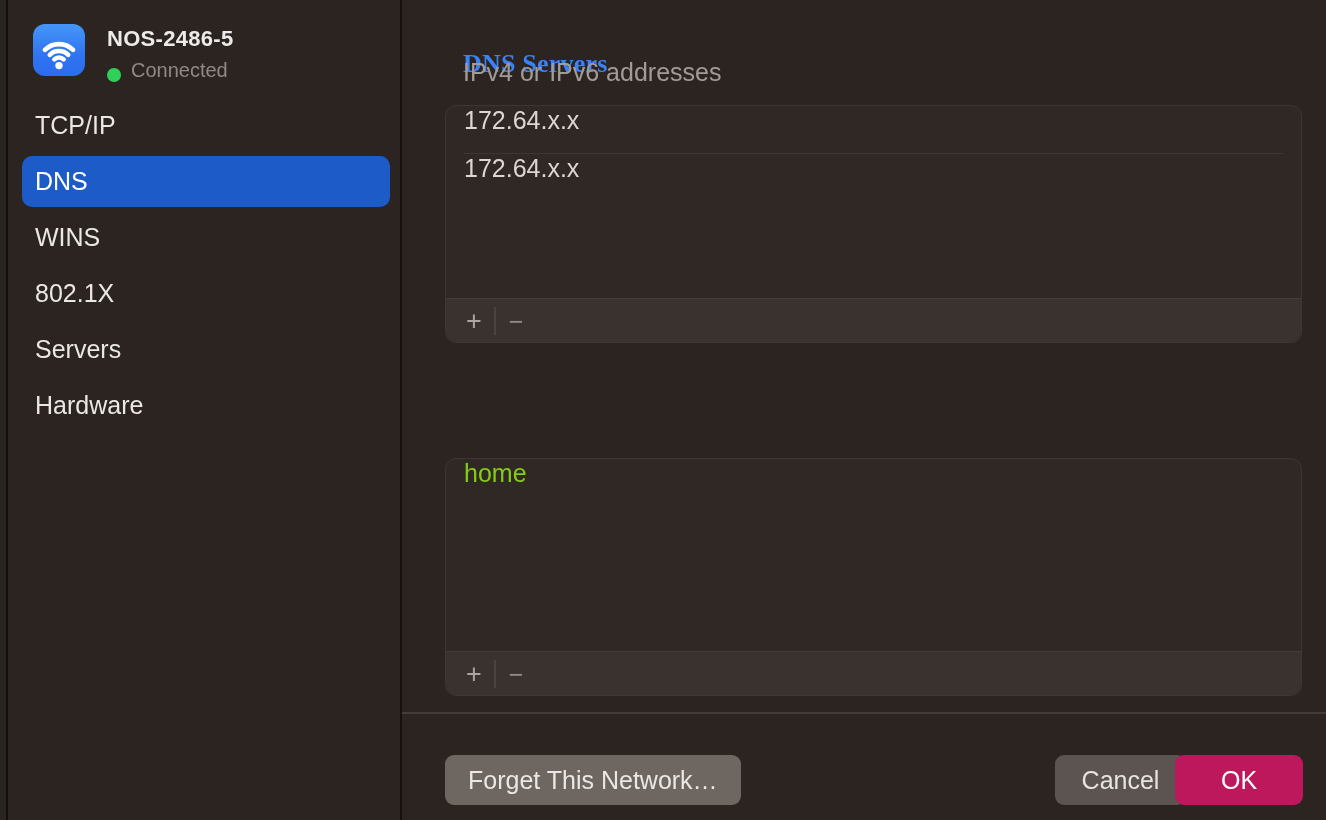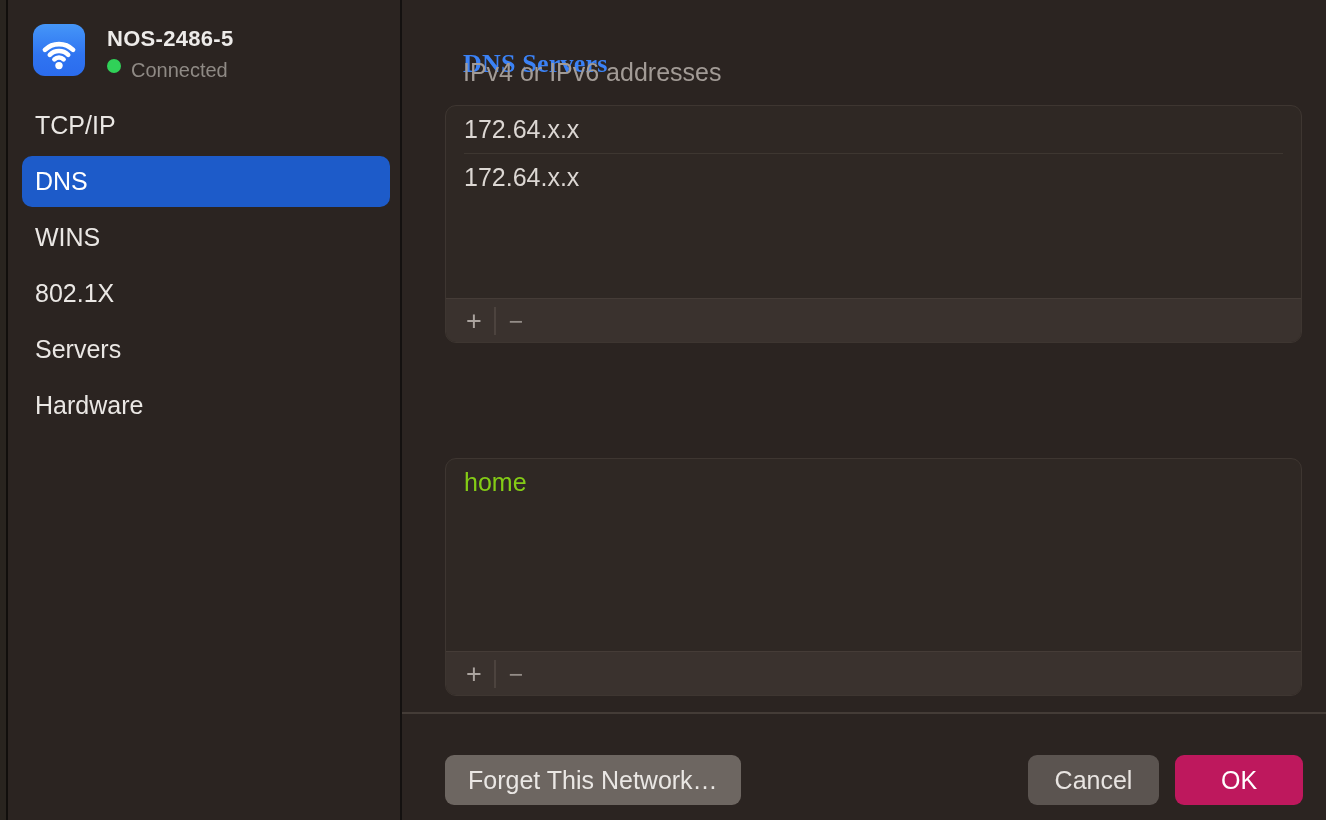--- a/index.html
+++ b/index.html
@@ -16,38 +16,38 @@
   .sidebar{position:absolute;left:8px;top:0;width:392px;height:820px;background:#2b2421;}
   .side-vdivider{position:absolute;left:400px;top:0;width:2px;height:820px;background:#141110;}
   .net-head{position:absolute;left:25px;top:24px;display:flex;align-items:flex-start;}
   .wifi-badge{
     width:52px;height:52px;border-radius:12px;flex:0 0 auto;
     background:linear-gradient(180deg,#4596f8 0%,#2f74f1 60%,#2b6cee 100%);
     display:flex;align-items:center;justify-content:center;
   }
   .net-meta{margin-left:22px;padding-top:2px;}
   .net-name{font-size:22px;font-weight:700;color:#edebe9;letter-spacing:.3px;line-height:26px;}
-  .net-status{display:flex;align-items:flex-start;margin-top:7px;}
+  .net-status{display:flex;align-items:flex-end;margin-top:7px;}
   .status-dot{width:14px;height:14px;border-radius:50%;background:#30d158;margin-right:10px;}
   .status-text{font-size:20px;color:#8f8a85;}
   .menu{position:absolute;left:14px;top:100px;width:368px;}
   .menu-item{
     height:51px;line-height:51px;margin-bottom:5px;border-radius:10px;
     padding-left:13px;font-size:25px;color:#eae7e4;cursor:default;
   }
   .menu-item.selected{background:#1d5bc9;color:#ffffff;}
   
   .main{position:absolute;left:402px;top:0;width:924px;height:820px;}
   .section-title{position:absolute;left:61px;font-size:26px;font-weight:700;color:#3b82f6;letter-spacing:.2px;font-family:Liberation Serif, serif;}
   .section-sub{position:absolute;left:61px;font-size:25px;color:#a29b96;}
   .listbox{
     position:absolute;left:43px;width:857px;height:238px;box-sizing:border-box;
     background:#2f2824;border:1px solid #3e3631;border-radius:11px;
   }
-  .list-row{height:47px;display:flex;align-items:center;padding-left:18px;font-size:25px;color:#dcd7d3;}
+  .list-row{height:47px;display:flex;align-items:flex-start;padding-left:18px;font-size:25px;color:#dcd7d3;}
   .list-row.dim{color:#84cc16;}
   .row-divider{height:1px;background:#3e3731;margin:0 18px;}
   .listbox-footer{
     position:absolute;left:0;right:0;bottom:0;height:44px;
     background:#3a322e;border-top:1px solid #453c37;
     border-radius:0 0 10px 10px;
     display:flex;align-items:center;padding-left:8px;box-sizing:border-box;
   }
   .btn-mini{
     width:40px;height:36px;background:none;border:none;padding:0;
@@ -55,21 +55,21 @@
     color:#aba49f;cursor:default;
   }
   .btn-mini.minus{color:#948d88;font-size:25px;}
   .vsep{width:2px;height:28px;background:#4c433e;}
   .main-divider{position:absolute;left:0;right:0;top:712px;height:2px;background:#443c37;}
   .action-btn{
     position:absolute;top:755px;height:50px;border:none;border-radius:9px;
     font-family:inherit;font-size:25px;cursor:default;
   }
   .btn-forget{left:43px;padding:0 23px;background:#6d6661;color:#eae7e4;}
-  .btn-cancel{left:626px;width:131px;background:#5b5450;color:#e8e4e1;}
+  .btn-cancel{left:653px;width:131px;background:#5b5450;color:#e8e4e1;}
   .btn-ok{left:773px;width:128px;background:#be185d;color:#ffffff;}
 </style>
 </head>
 <body>
 
 <div class="left-edge"></div>
 <div class="left-edge-line"></div>
 
 <aside class="sidebar">
   <div class="net-head">

